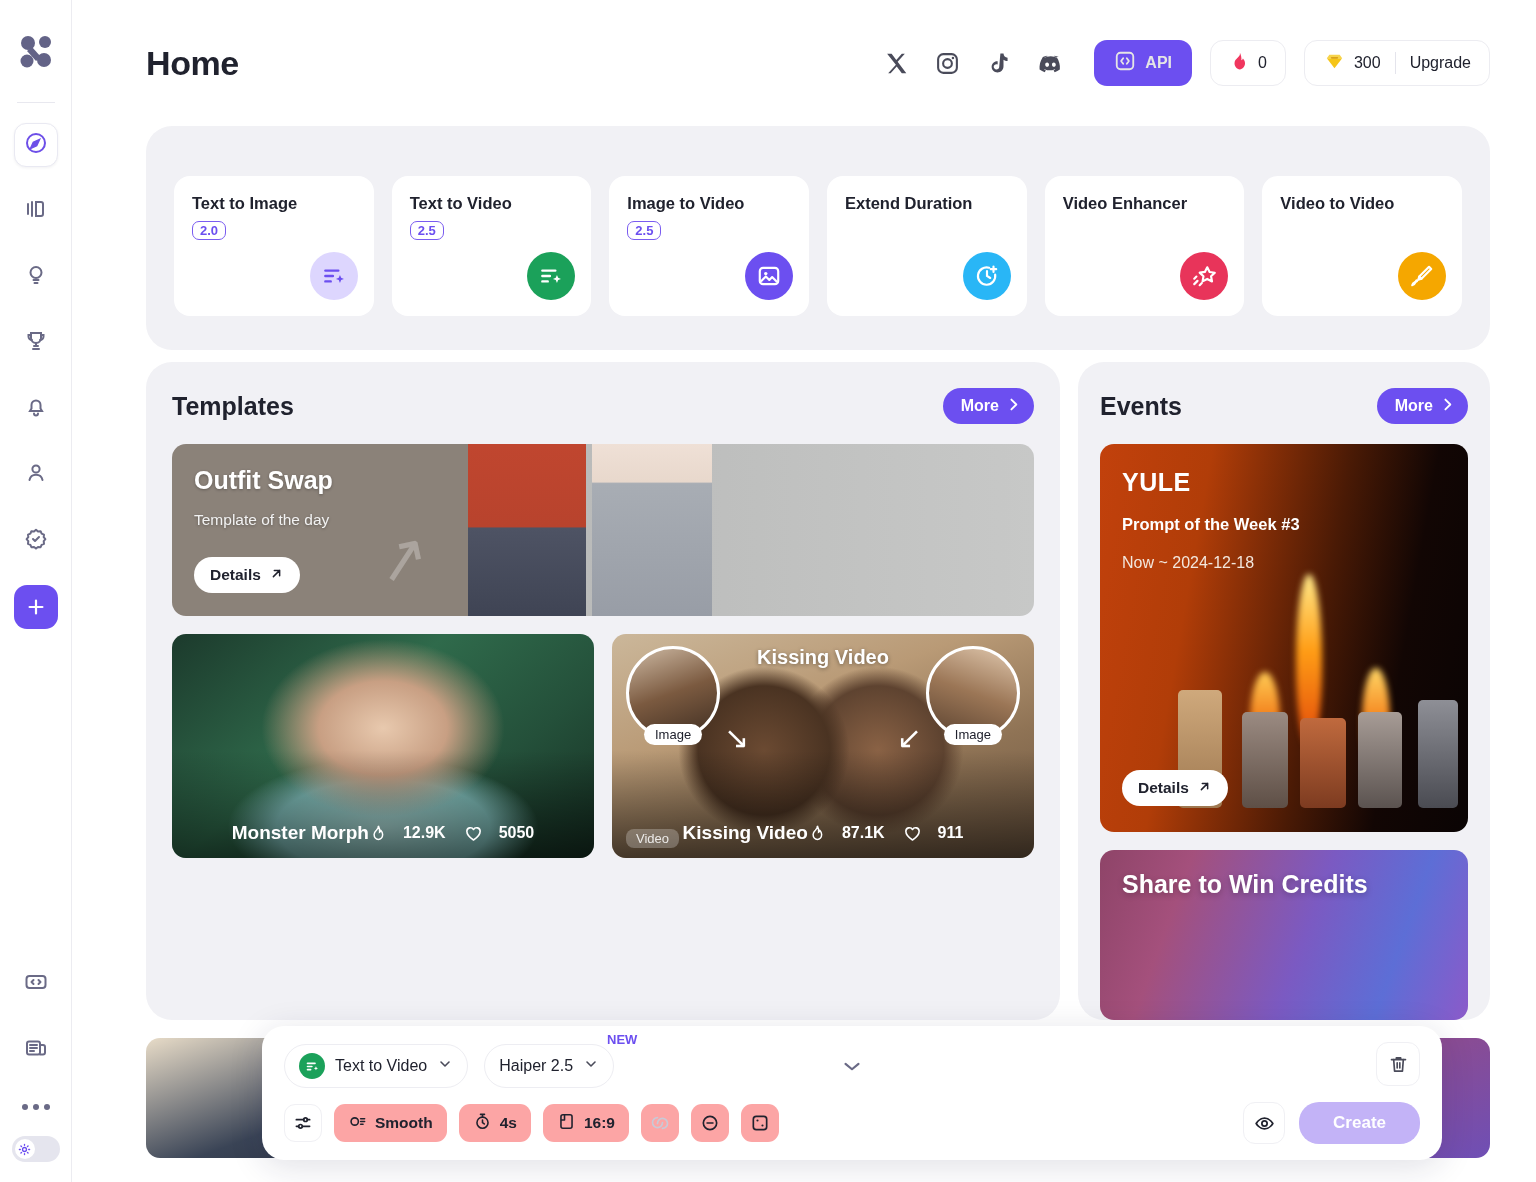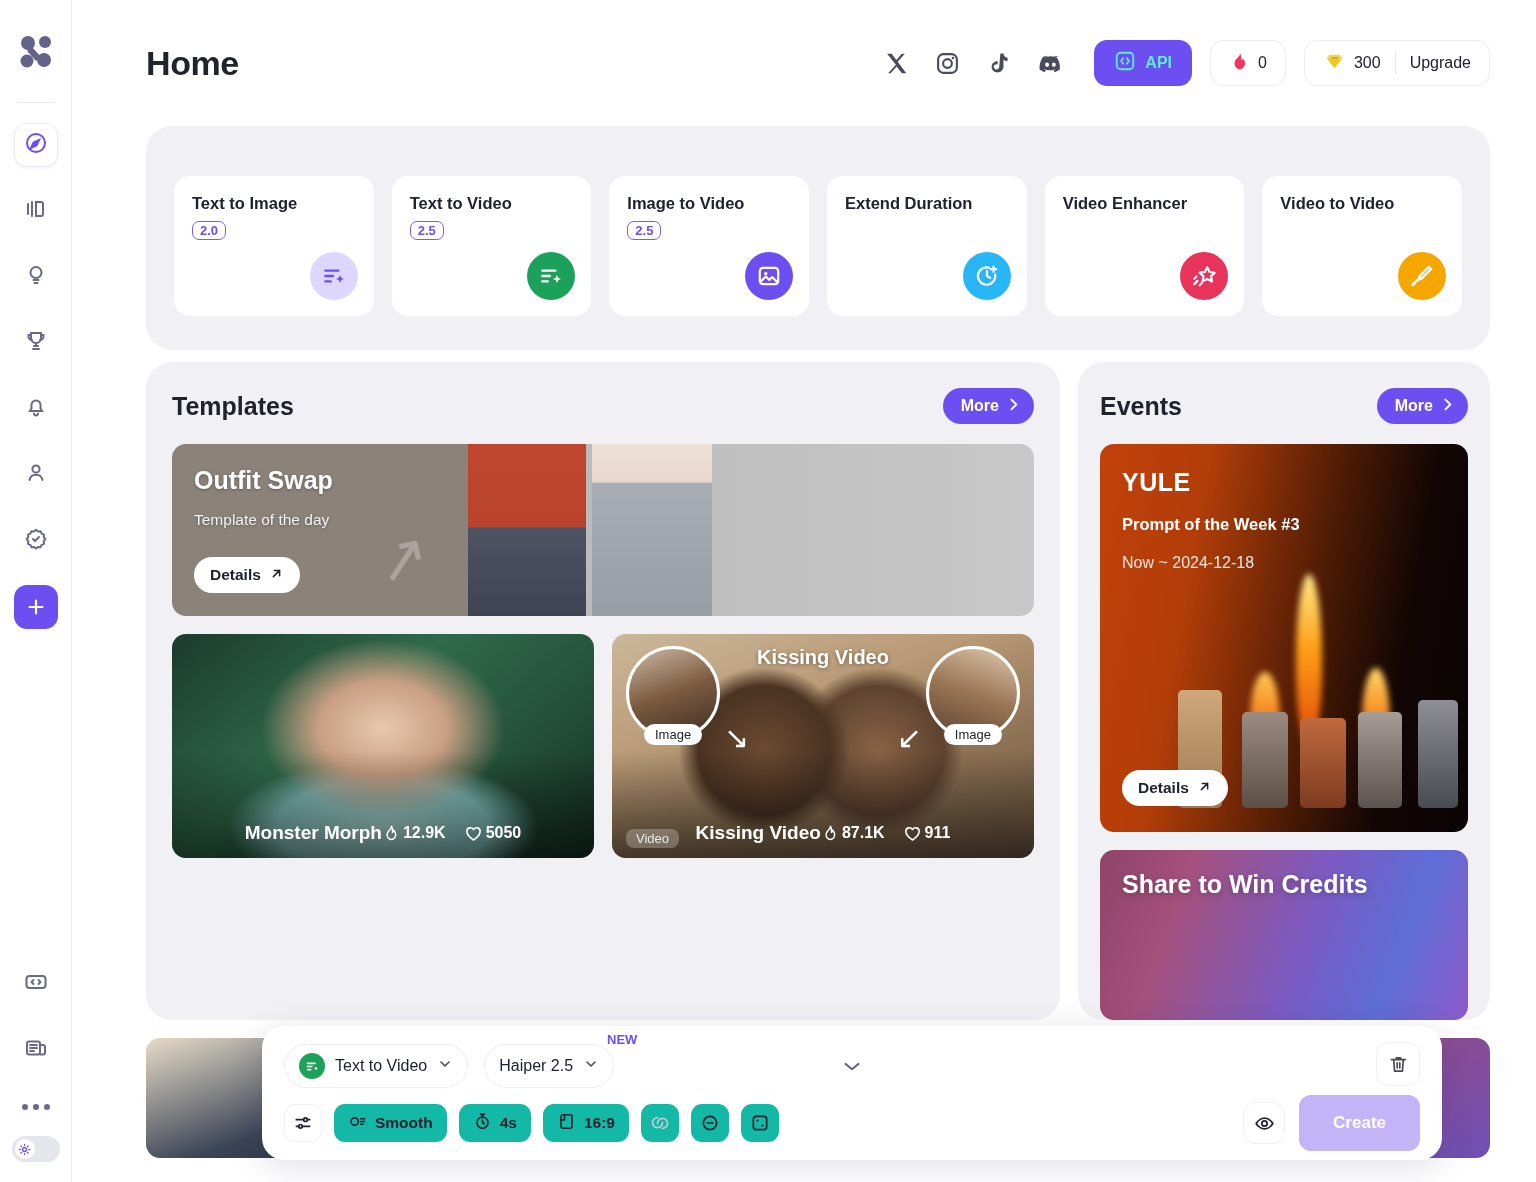--- a/index.html
+++ b/index.html
@@ -44,21 +44,21 @@
   .main { flex: 1; height: 1182px; position: relative; overflow: hidden; background: #fff; }
   .topbar {
     height: 126px; display: flex; align-items: center;
     padding: 0 46px 0 74px; justify-content: space-between;
   }
   .page-title { font-size: 34px; font-weight: 700; color: #20222e; letter-spacing: -.4px; }
   .top-right { display: flex; align-items: center; gap: 0; }
   .social { display: flex; align-items: center; gap: 26px; margin-right: 30px; color: #4a4b5a; }
   .social span { cursor: pointer; display: flex; }
   .api-btn {
-    display: flex; align-items: center; gap: 9px; background: #6c4ff0; color: #5eead4;
+    display: flex; align-items: center; gap: 9px; background: #6c4ff0; color: #e5e5e5;
     border-radius: 13px; padding: 0 20px; height: 46px; font-size: 16px; font-weight: 600; cursor: pointer;
   }
   .pill {
     display: flex; align-items: center; gap: 8px; height: 46px; padding: 0 18px;
     border: 1px solid #ececf1; border-radius: 13px; background: #fff;
     font-size: 16px; color: #20222e; margin-left: 18px; cursor: pointer;
   }
   .pill .sep { width: 1px; height: 22px; background: #e4e4ec; margin: 0 6px; }
   .pill .upg { font-size: 16px; color: #20222e; }
 
@@ -108,21 +108,21 @@
     border-radius: 999px; height: 36px; padding: 0 16px; font-size: 15.5px; font-weight: 600;
     margin-top: 28px; cursor: pointer;
   }
 
   .tpl-grid { display: flex; gap: 18px; margin-top: 18px; }
   .tpl-card { flex: 1; height: 224px; border-radius: 14px; position: relative; overflow: hidden; cursor: pointer; }
   .tpl-card .shade { position: absolute; inset: 0; background: linear-gradient(180deg,rgba(0,0,0,0) 52%,rgba(0,0,0,.55) 100%); }
   .tpl-foot { position: absolute; left: 18px; right: 18px; bottom: 14px; display: flex; align-items: center; justify-content: center; }
   .tpl-name { color: #fff; font-size: 19px; font-weight: 700; }
   .tpl-stats { display: flex; align-items: center; gap: 18px; color: #fff; font-size: 16px; font-weight: 700; }
-  .tpl-stats span { display: flex; align-items: center; gap: 3px; }
+  .tpl-stats span { display: flex; align-items: center; gap: 16px; }
 
   .card-monster { background:
     radial-gradient(ellipse 40% 55% at 50% 42%, #e8c9ae 0%, #c89f83 38%, rgba(40,70,55,0) 72%),
     radial-gradient(ellipse 46% 38% at 50% 86%, #a8d6d2 0%, #7fbdb9 55%, rgba(40,70,55,0) 80%),
     linear-gradient(140deg,#1c3a2c 0%,#2f6a4b 40%,#24503a 70%,#163023 100%); }
   .card-kiss { background:
     radial-gradient(ellipse 26% 48% at 36% 52%, #6b4a32 0%, #4a3322 60%, rgba(0,0,0,0) 78%),
     radial-gradient(ellipse 26% 48% at 63% 52%, #8a6245 0%, #5e4330 60%, rgba(0,0,0,0) 78%),
     linear-gradient(160deg,#cbb79a 0%,#b99a76 35%,#8f7355 65%,#6d5640 100%); }
   .kiss-title { position: absolute; left: 0; right: 0; top: 12px; text-align: center; color: #fff; font-size: 20px; font-weight: 700; text-shadow: 0 1px 4px rgba(0,0,0,.4); }
@@ -186,31 +186,31 @@
     margin-top: 16px; height: 60px; border: 1px solid #f0f0f4; border-radius: 14px;
     display: flex; align-items: center; padding: 0 20px; position: relative;
   }
   .pb-input .ph { color: #9a9aae; font-size: 18px; }
   .enhance { position: absolute; right: 18px; display: flex; align-items: center; gap: 10px; cursor: pointer; }
   .sw { width: 34px; height: 19px; border-radius: 999px; background: #b0a0f2; display: flex; align-items: center; justify-content: flex-end; padding: 2px; }
   .sw i { width: 15px; height: 15px; border-radius: 50%; background: #fff; display: block; }
   .enhance-lbl { color: #b9b9c8; font-size: 15.5px; }
   .pb-row2 { display: flex; align-items: center; gap: 12px; margin-top: 16px; position: relative; }
   .tool {
-    height: 38px; border-radius: 11px; background: #14b8a6; display: flex; align-items: center;
+    height: 38px; border-radius: 11px; background: #fca5a5; display: flex; align-items: center;
     gap: 8px; padding: 0 14px; font-size: 15.5px; color: #20222e; font-weight: 600; cursor: pointer;
   }
   .tool.sq { width: 38px; padding: 0; justify-content: center; }
   .tool.plain { background: #fff; border: 1px solid #f0f0f4; }
   .tool.dim { color: #c9c9d6; }
   .pb-right { position: absolute; right: 0; display: flex; align-items: center; gap: 14px; }
   .eye-btn { width: 42px; height: 42px; border-radius: 12px; background: #fff; border: 1px solid #f0f0f4;
     display: flex; align-items: center; justify-content: center; color: #20222e; cursor: pointer; }
   .create-btn {
-    height: 56px; border-radius: 12px; background: #c3b3f7; color: #fff;
+    height: 42px; border-radius: 20px; background: #c3b3f7; color: #fff;
     font-size: 17px; font-weight: 600; padding: 4px 34px; display: flex; align-items: center; cursor: pointer;
   }
 </style>
 </head>
 <body>
 
 <div class="app">
 
   <div class="sidebar">
     <div class="logo">

